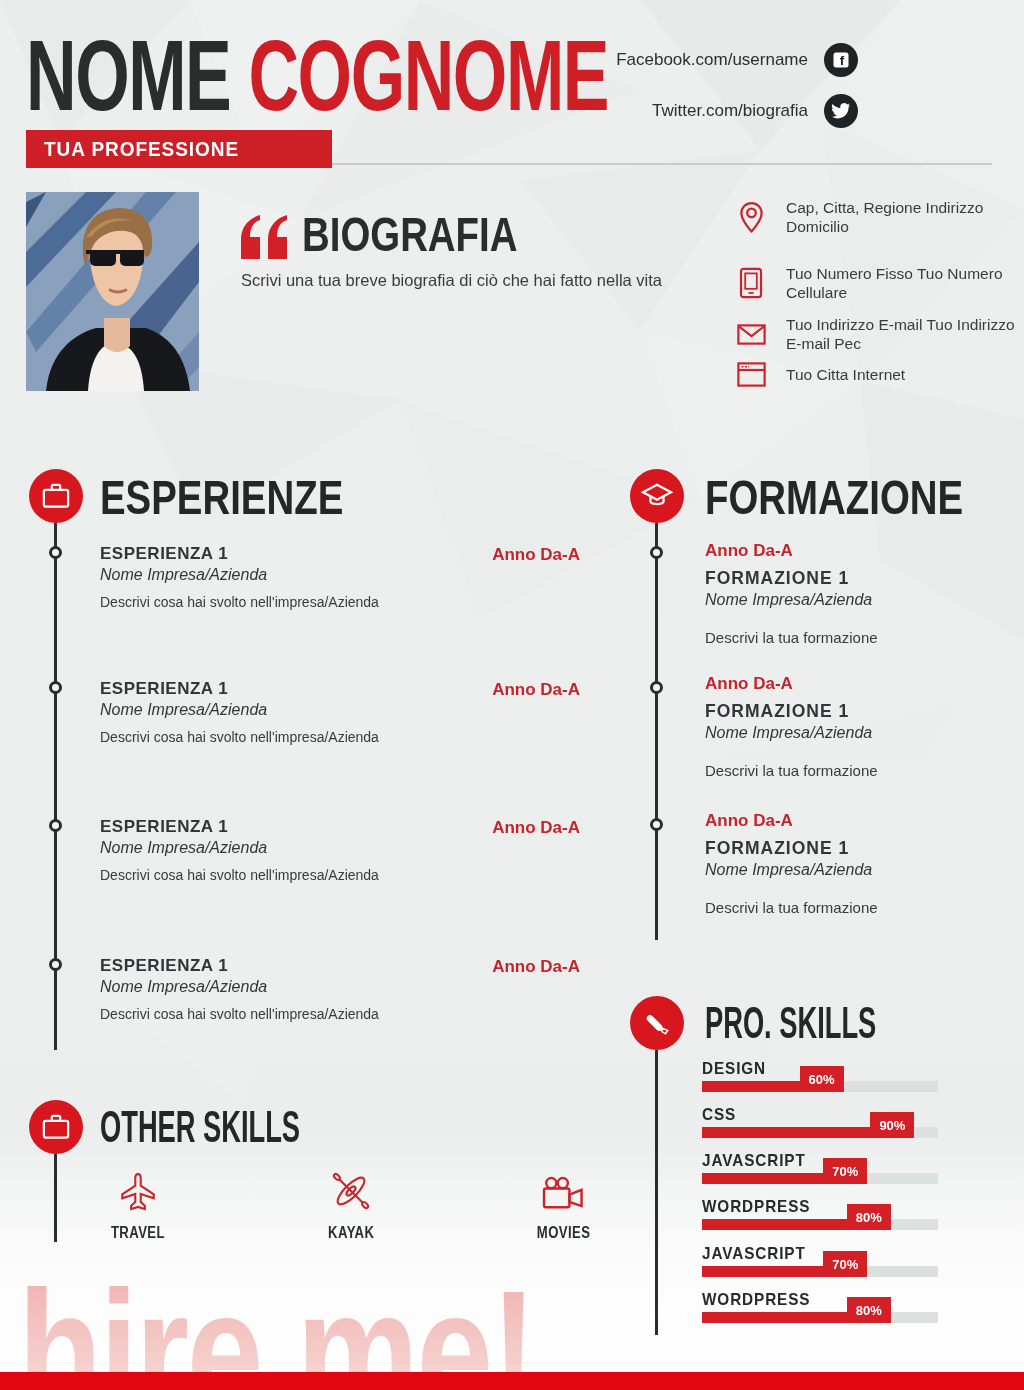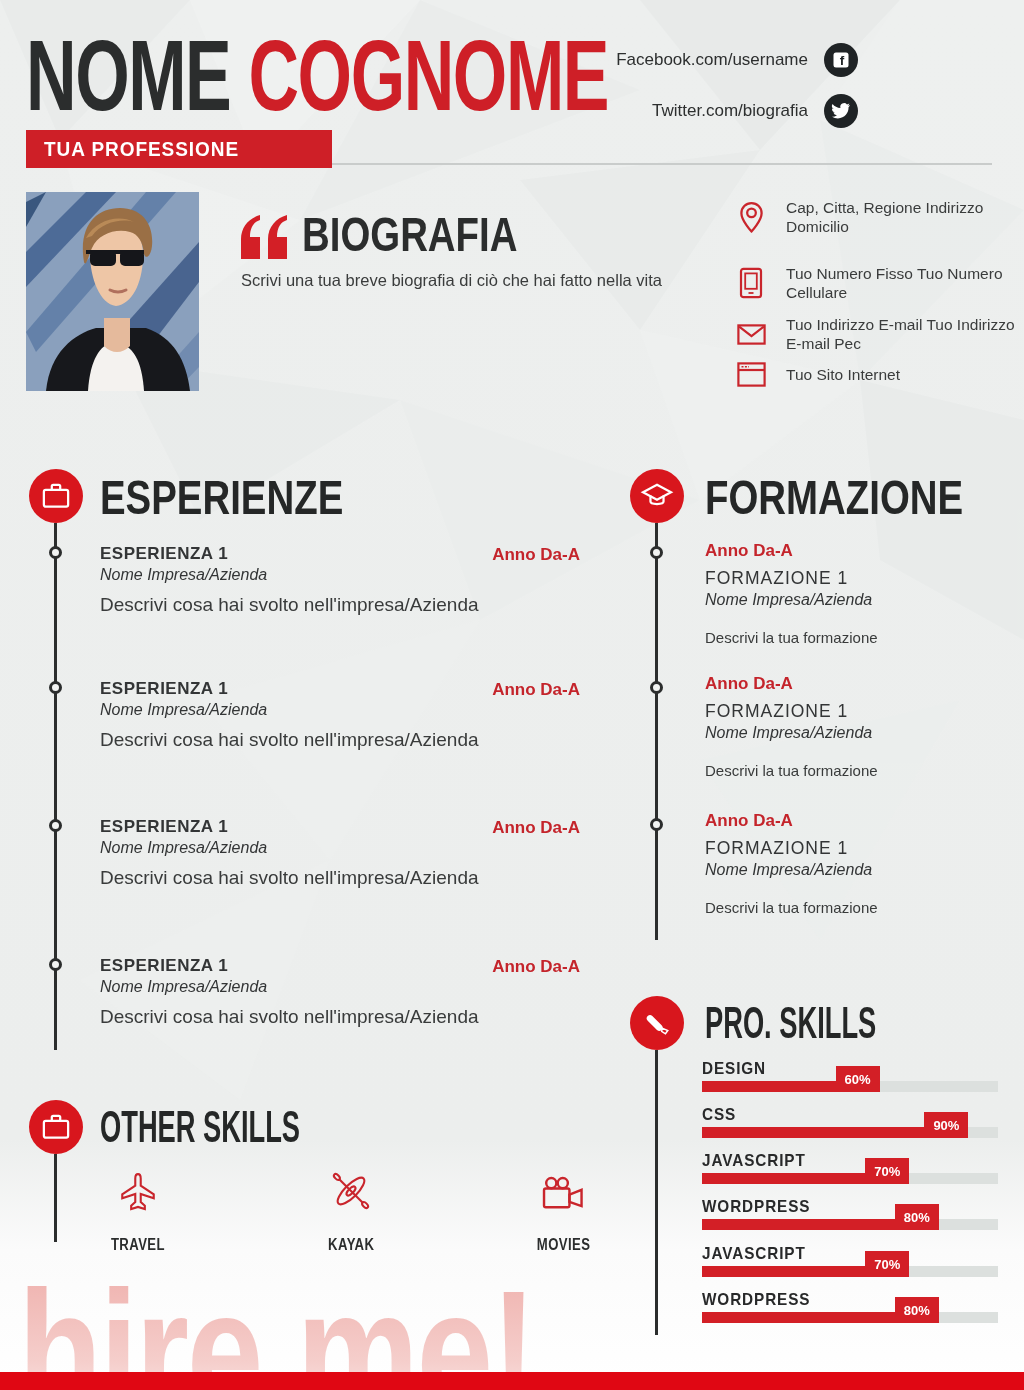--- a/index.html
+++ b/index.html
@@ -47,41 +47,41 @@
                     transform:scaleX(0.62); transform-origin:0 0; white-space:nowrap; }
 
   
   .tl-line { width:3px; background:#2b2d2d; }
   .tl-dot { width:13px; height:13px; border-radius:50%; background:#f2f4f3; border:3px solid #2b2d2d; }
 
   
   .entry { width:480px; }
   .entry .e-title { font-size:17px; font-weight:bold; color:#333536; letter-spacing:0.5px; }
   .entry .e-company { font-size:16px; font-style:italic; color:#333536; margin-top:2px; }
-  .entry .e-desc { font-size:19px; color:#393b3b; margin-top:10px; }
+  .entry .e-desc { font-size:14px; color:#393b3b; margin-top:10px; }
   .entry .e-period { position:absolute; top:1px; right:0; font-size:17px; font-weight:bold; color:#c4242b; }
   .edu-entry { width:300px; }
   .edu-entry .e-period { position:static; display:block; font-size:17px; font-weight:bold; color:#c4242b; }
-  .edu-entry .e-title { font-size:17.5px; font-weight:normal; color:#333536; letter-spacing:1px; margin-top:7px; }
+  .edu-entry .e-title { font-size:17.5px; font-weight:bold; color:#333536; letter-spacing:1px; margin-top:7px; }
   .edu-entry .e-company { font-size:16px; font-style:italic; color:#333536; margin-top:2px; }
   .edu-entry .e-desc { font-size:15px; color:#393b3b; margin-top:20px; }
 
   
   .skill-row { left:702px; width:296px; height:34px; }
   .skill-label { position:absolute; left:0; top:0; font-size:17px; font-weight:bold; color:#28292a;
                  letter-spacing:1px; transform:scaleX(0.9); transform-origin:0 0; white-space:nowrap; }
-  .skill-track { position:absolute; left:0; top:22px; width:296px; height:11px; background:#dce0de; }
+  .skill-track { position:absolute; left:0; top:22px; width:236px; height:11px; background:#dce0de; }
   .skill-fill { position:relative; height:11px; background:#d31f26; }
   .skill-pct { position:absolute; right:0; bottom:0; width:44px; height:26px; background:#d31f26;
                color:#ffffff; font-size:13px; font-weight:bold;
                display:flex; align-items:center; justify-content:center; }
 
   
   .hobby-row { left:95px; top:1168px; width:512px; display:flex; justify-content:space-between; }
-  .hobby { width:86px; display:flex; flex-direction:column; align-items:center; gap:22px; }
+  .hobby { width:86px; display:flex; flex-direction:column; align-items:center; gap:10px; }
   .hobby .h-icon { height:46px; display:flex; align-items:flex-end; justify-content:center; }
   .hobby .h-label { font-size:16px; font-weight:bold; color:#2b2d2d; letter-spacing:0.5px;
                     transform:scaleX(0.82); white-space:nowrap; }
 
   
   .hireme { left:18px; top:1252px; font-size:172px; font-weight:bold; letter-spacing:-3px;
             transform:scaleX(0.80); transform-origin:0 0; white-space:nowrap; color:#f2c0bc; z-index:0; }
   @supports ((-webkit-background-clip:text) or (background-clip:text)) {
     .hireme { background:linear-gradient(180deg,#eeaca8 0%,#f5cecb 55%,#fdf4f3 92%);
               -webkit-background-clip:text; background-clip:text; color:transparent; }
@@ -207,21 +207,21 @@
   </div>
 
   <div class="layer contact-row" style="top:362px;">
     <span class="c-icon">
       <svg width="29" height="25" viewBox="0 0 29 25" fill="none" stroke="#c9252c" stroke-width="2.2">
         <rect x="1.4" y="1.4" width="26.2" height="22.2"></rect>
         <line x1="1.4" y1="8" x2="27.6" y2="8"></line>
         <line x1="4.5" y1="4.8" x2="12" y2="4.8" stroke-width="1.6" stroke-dasharray="2 1.4"></line>
       </svg>
     </span>
-    <span class="c-txt">Tuo Sito Internet</span>
+    <span class="c-txt">Tuo Citta Internet</span>
   </div>
 
   <div class="layer sec-circle" style="left:29px; top:469px;">
     <svg width="30" height="28" viewBox="0 0 32 30" fill="none" stroke="#ffffff" stroke-width="2.4">
       <rect x="3" y="8.5" width="26" height="18" rx="2"></rect>
       <path d="M11.5 8.5 V4.5 a1.5 1.5 0 0 1 1.5 -1.5 h6 a1.5 1.5 0 0 1 1.5 1.5 V8.5"></path>
     </svg>
   </div>
   <div class="layer sec-title" style="left:100px; top:470px;">ESPERIENZE</div>
   <div class="layer tl-line" style="left:54px; top:523px; height:527px;"></div>

